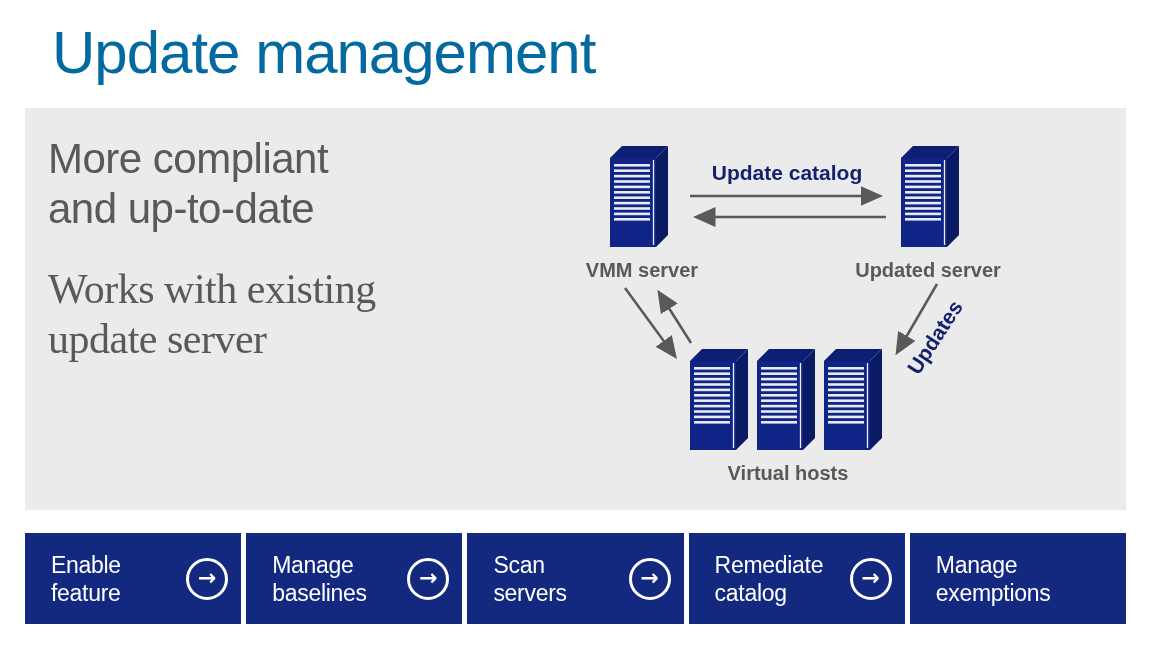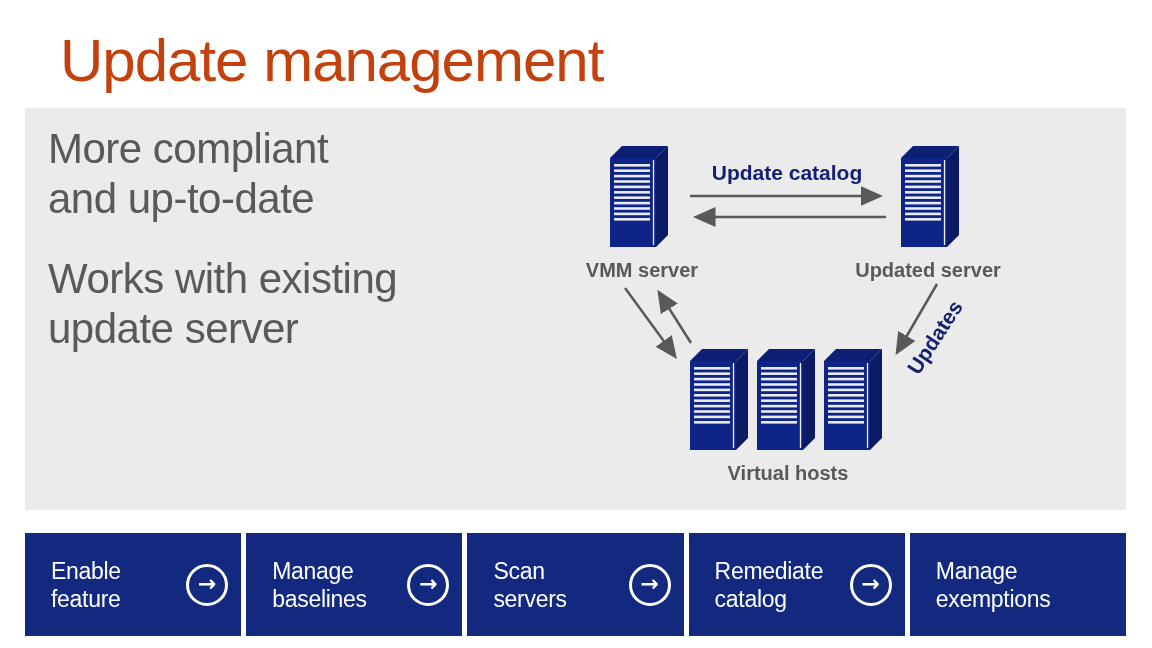--- a/index.html
+++ b/index.html
@@ -1,28 +1,28 @@
 <!DOCTYPE html>
 <html><head>
 <meta charset="utf-8">
 <style>
   html,body{margin:0;padding:0;background:#ffffff;}
   .slide{position:relative;width:1152px;height:648px;background:#ffffff;overflow:hidden;
          font-family:"Liberation Sans",sans-serif;}
   .title{position:absolute;left:48px;top:14px;font-size:60px;font-weight:300;
-         letter-spacing:-1px;color:#c2410c;margin:12px;}
+         letter-spacing:-1px;color:#0369a1;margin:4px;}
   .panel{position:absolute;left:25px;top:108px;width:1101px;height:402px;background:#ebebeb;}
   .bullet{position:absolute;left:23px;font-size:42px;font-weight:300;line-height:50px;
-          letter-spacing:-0.5px;color:#58595b;white-space:pre-line;}
-  .bullet.b0{top:16px;} .bullet.b1{top:146px;} .bullet.b2{top:276px;}
+          letter-spacing:-0.5px;color:#58595b;white-space:pre-line;margin-top:10px;}
+  .bullet.b0{top:16px;} .bullet.b1{top:146px;font-family:Liberation Serif, serif;} .bullet.b2{top:276px;}
   .diagram{position:absolute;left:555px;top:12px;}
   .dlabel{font-family:"Liberation Sans",sans-serif;font-size:20px;font-weight:600;fill:#58595b;}
   .dnavy{font-family:"Liberation Sans",sans-serif;font-size:21px;font-weight:700;fill:#14216e;}
   .arrow{stroke:#595959;stroke-width:2.5;fill:none;}
-  .steps{position:absolute;left:25px;top:533px;width:1101px;height:103px;display:flex;gap:5px;}
+  .steps{position:absolute;left:25px;top:533px;width:1101px;height:91px;display:flex;gap:5px;}
   .step{position:relative;flex:1 1 0;background:#13287f;color:#ffffff;display:flex;align-items:center;}
   .step-label{padding-left:26px;font-size:23px;font-weight:300;line-height:28px;
               letter-spacing:-0.3px;white-space:pre-line;}
   .circle-icon{position:absolute;right:13px;top:50%;transform:translateY(-50%);
                width:36px;height:36px;border:3px solid #ffffff;border-radius:50%;
                display:flex;align-items:center;justify-content:center;}
   .circle-icon span{font-family:"DejaVu Sans",sans-serif;font-size:22px;font-weight:700;
                     color:#ffffff;line-height:1;margin-top:-2px;}
 </style>
 </head>

